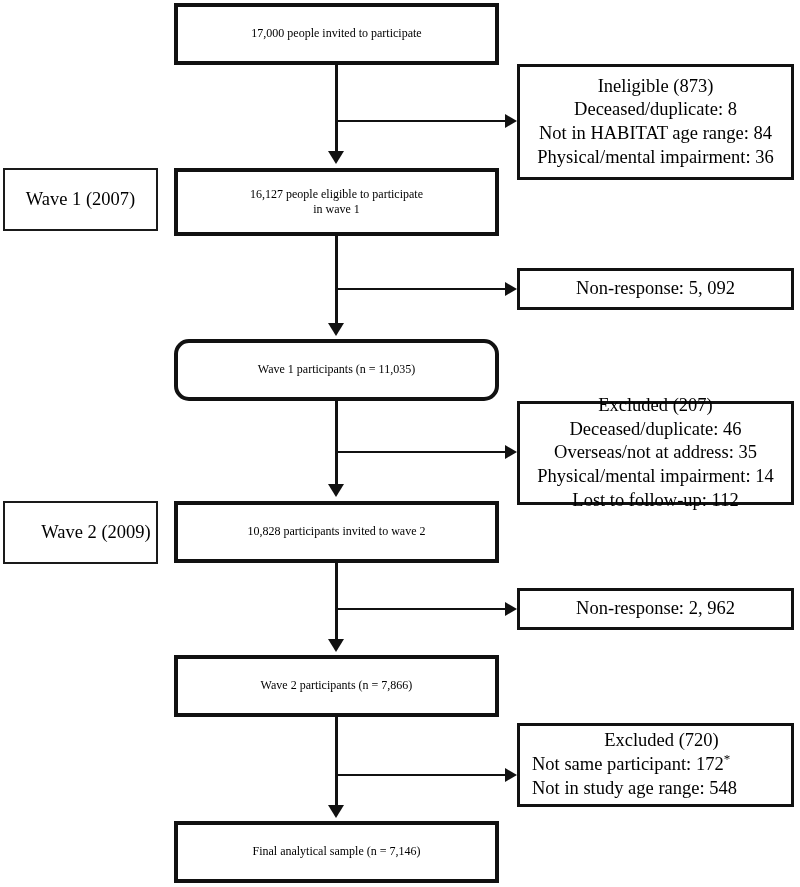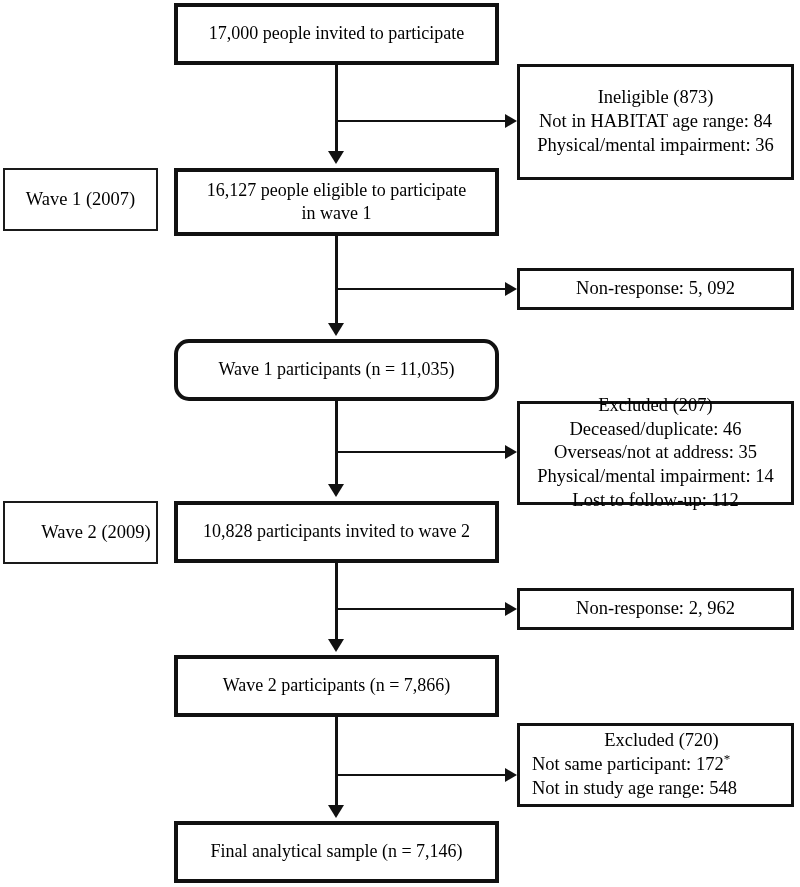--- a/index.html
+++ b/index.html
@@ -27,21 +27,21 @@
     background: #ffffff;
     display: flex;
     flex-direction: column;
     align-items: center;
     justify-content: center;
     text-align: center;
     line-height: 1.28;
   }
   .box.main {
     border: 4px solid #111111;
-    font-size: 18px;
+    font-size: 12px;
   }
   .box.side {
     border: 3px solid #111111;
     font-size: 18.5px;
   }
   .box.wave {
     border: 2px solid #1a1a1a;
     font-size: 18.5px;
   }
   .box .line {
@@ -123,20 +123,21 @@
   <div class="box wave" style="left:3px; top:168px; width:155px; height:63px;">
     <span class="line">Wave 1 (2007)</span>
   </div>
 
   <div class="box wave" style="left:3px; top:501px; width:155px; height:63px;padding-left:31px;">
     <span class="line">Wave 2 (2009)</span>
   </div>
 
   <div class="box side" style="left:517px; top:64px; width:277px; height:116px;">
     <span class="line">Ineligible (873)</span>
+    <span class="line">Deceased/duplicate: 8</span>
     <span class="line">Not in HABITAT age range: 84</span>
     <span class="line">Physical/mental impairment: 36</span>
   </div>
 
   <div class="box side" style="left:517px; top:268px; width:277px; height:42px;">
     <span class="line">Non-response: 5, 092</span>
   </div>
 
   <div class="box side" style="left:517px; top:401px; width:277px; height:104px;">
     <span class="line">Excluded (207)</span>

